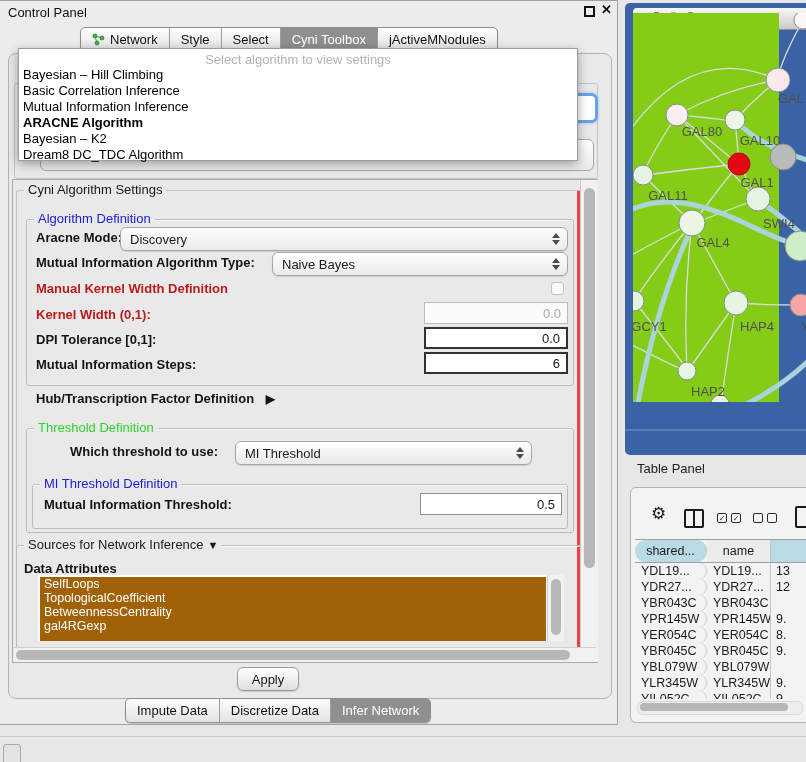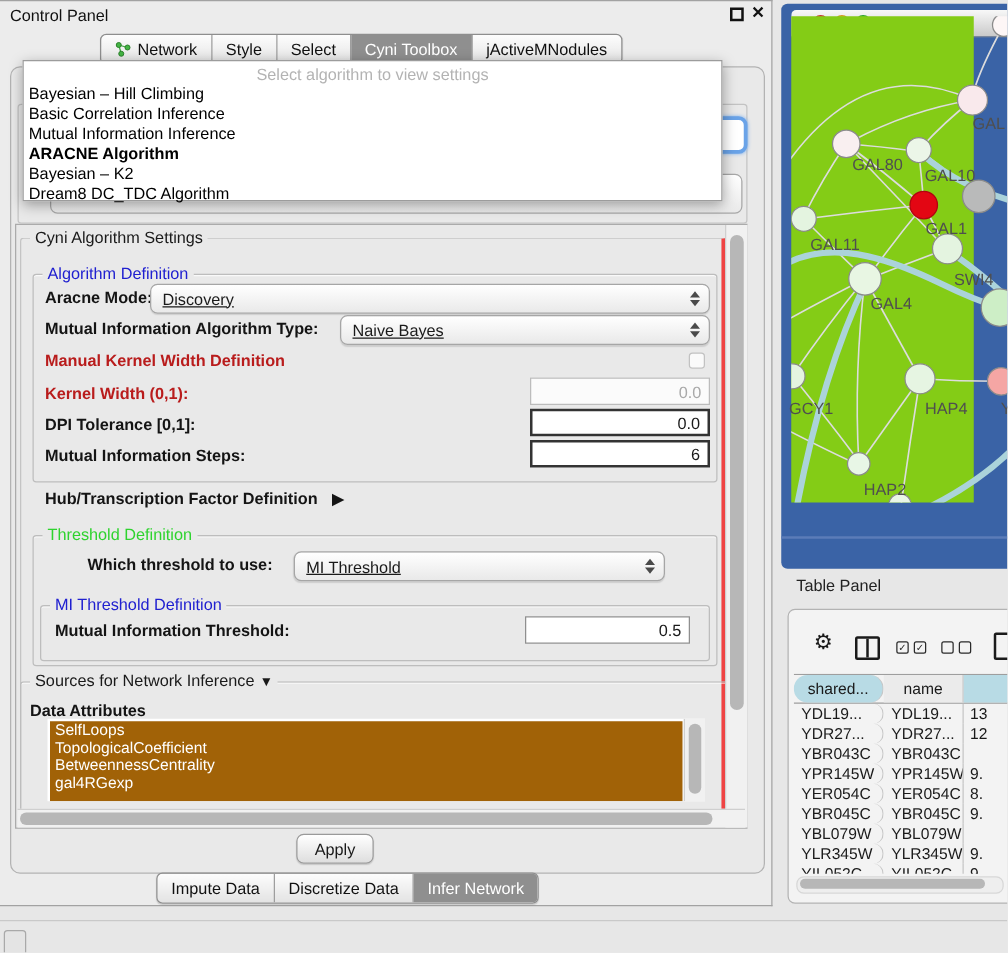--- a/index.html
+++ b/index.html
@@ -42,21 +42,21 @@
   
   #settings-pane{left:12px;top:178px;width:586px;height:484px;border:1px solid #ababab;background:#e9e9e9;box-sizing:border-box;}
   .group{border:1px solid #bdbdbd;border-radius:3px;box-shadow:inset 0 1px 0 rgba(255,255,255,.7);}
   .gtitle{position:absolute;top:-9px;left:7px;background:#e9e9e9;padding:0 4px;font-size:13px;white-space:nowrap;}
   .t-blue{color:#2020d0;}
   .t-green{color:#2ed32e;}
   .lbl{font-size:13px;font-weight:bold;color:#141414;white-space:nowrap;}
   .lbl-dis{font-size:13px;font-weight:bold;color:#b91c1c;white-space:nowrap;}
   .combo{border:1px solid #a6a6a6;border-radius:6px;background:linear-gradient(#ffffff,#e9e9e9);
          display:flex;align-items:center;font-size:13px;padding-left:9px;box-sizing:border-box;
-         box-shadow:0 1px 1px rgba(0,0,0,.12);text-decoration:underline;}
+         box-shadow:0 1px 1px rgba(0,0,0,.12);}
   .arrows{position:absolute;right:7px;top:50%;transform:translateY(-50%);}
   .tri-up{width:0;height:0;border-left:4px solid transparent;border-right:4px solid transparent;
           border-bottom:5px solid #4a4a4a;margin-bottom:2px;}
   .tri-dn{width:0;height:0;border-left:4px solid transparent;border-right:4px solid transparent;
           border-top:5px solid #4a4a4a;}
   .field{background:#fff;font-size:13px;display:flex;align-items:center;
          justify-content:flex-end;padding-right:6px;box-sizing:border-box;}
   .f-strong{border:2px solid #333;}
   .f-norm{border:1px solid #8f8f8f;}
   .f-dis{border:1px solid #bcbcbc;background:#fbfbfb;color:#a9a9a9;}
@@ -209,21 +209,21 @@
       <span>MI Threshold</span>
       <span class="arrows">
           <div class="tri-up"></div>
           <div class="tri-dn"></div>
         </span>
     </div>
     <div class="abs group" style="left:32px;top:483px;width:534px;height:43px;">
       <span class="gtitle t-blue">MI Threshold Definition</span>
     </div>
     <div class="abs lbl" style="left:44px;top:496px;">Mutual Information Threshold:</div>
-    <div class="abs field f-norm" style="left:420px;top:492px;width:132px;height:22px;">0.5</div>
+    <div class="abs field f-norm" style="left:420px;top:492px;width:142px;height:22px;">0.5</div>
 
     <div class="abs group" style="left:16px;top:544px;width:578px;height:112px;border-bottom:none;">
       <span class="gtitle" style="font-weight:normal;">
         <span>Sources for Network Inference</span><span class="tri-down-g">▼</span>
       </span>
     </div>
     <div class="abs lbl" style="left:24px;top:560px;">Data Attributes</div>
     <div id="attr-list" class="abs">
       <div class="attr-sel">
         <div class="attr-row">SelfLoops</div>

